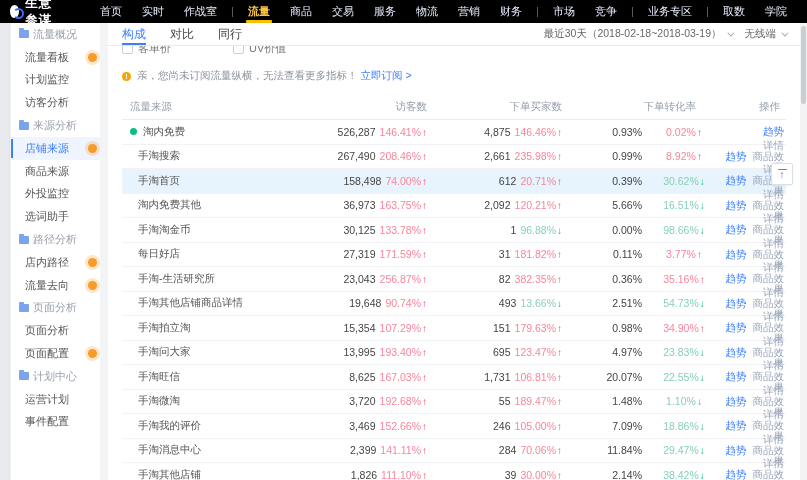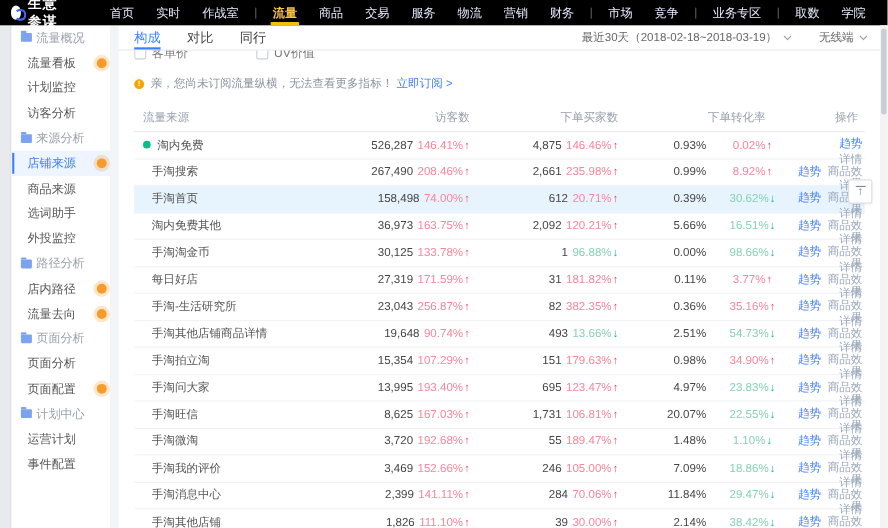--- a/index.html
+++ b/index.html
@@ -33,21 +33,21 @@
   .badge-dot { position:absolute; right:3px; top:50%; margin-top:-4.5px; width:9px; height:9px; border-radius:50%; background:#f79b2b; box-shadow:0 0 0 3px rgba(247,155,43,.25); }
 
   
   .content { position:absolute; top:23px; left:108px; right:7px; bottom:0; background:#fff; z-index:5; }
   .tabbar { height:23px; border-bottom:1px solid #e7eaef; display:flex; align-items:center; padding:0 14px; background:#fff; }
   .tab { font-size:12px; color:#444; margin-right:24px; height:100%; display:flex; align-items:center; position:relative; cursor:pointer; }
   .tab.active { color:#3d7eff; }
   .tab.active::after { content:""; position:absolute; left:0; right:0; bottom:0; height:2px; background:#3d7eff; }
   .tab-right { margin-left:auto; display:flex; align-items:center; color:#666; font-size:10.5px; }
   .chev { display:inline-block; width:5px; height:5px; border-right:1px solid #9aa2ae; border-bottom:1px solid #9aa2ae; transform:rotate(45deg) translateY(-2px); margin-left:5px; }
-  .terminal-select { margin-left:28px; display:flex; align-items:center; cursor:pointer; }
+  .terminal-select { margin-left:13px; display:flex; align-items:center; cursor:pointer; }
   .date-select { display:flex; align-items:center; cursor:pointer;justify-content:flex-end; }
 
   .panel { padding:0 14px; }
   .filters-clip { height:14px; overflow:hidden; position:relative; }
   .filters { display:flex; align-items:center; margin-top:-5px; }
   .cb-group { display:flex; align-items:center; margin-right:62px; }
   .checkbox { width:11px; height:11px; border:1px solid #c8cdd6; border-radius:2px; background:#fff; margin-right:5px; flex:0 0 auto; }
   .cb-label { color:#777; font-size:11px; }
 
   .notice { display:flex; align-items:center; margin-top:9px; height:14px; }
@@ -158,26 +158,26 @@
     <span class="lbl">店铺来源</span>
     <span class="badge-dot" style="display: block;"></span>
   </div>
     <div class="side-item">
 
     <span class="lbl">商品来源</span>
 
   </div>
     <div class="side-item">
 
+    <span class="lbl">外投监控</span>
+
+  </div>
+    <div class="side-item">
+
     <span class="lbl">选词助手</span>
-
-  </div>
-    <div class="side-item">
-
-    <span class="lbl">外投监控</span>
 
   </div>
     <div class="side-item section">
     <span class="folder-icon" style="display: inline-block;"></span>
     <span class="lbl">路径分析</span>
 
   </div>
     <div class="side-item">
 
     <span class="lbl">店内路径</span>

